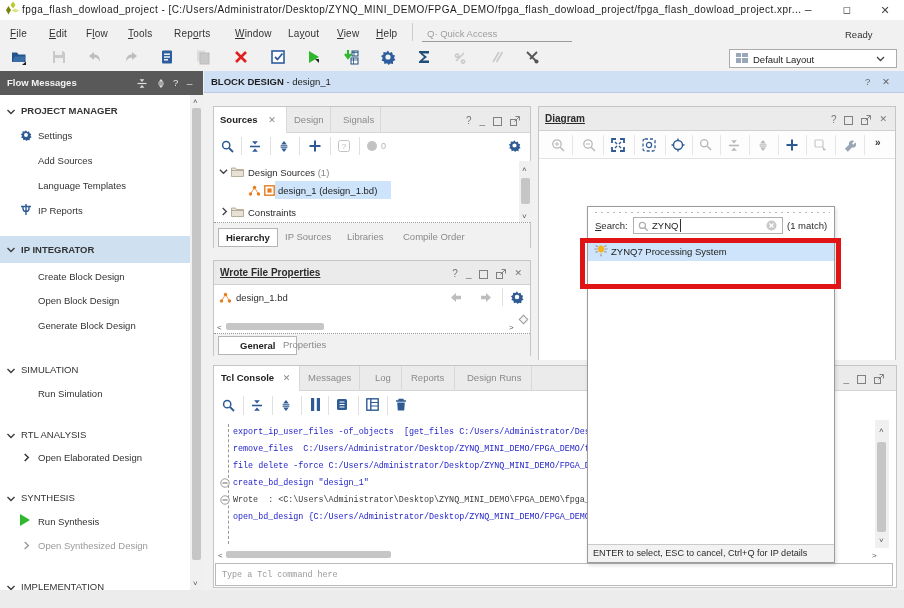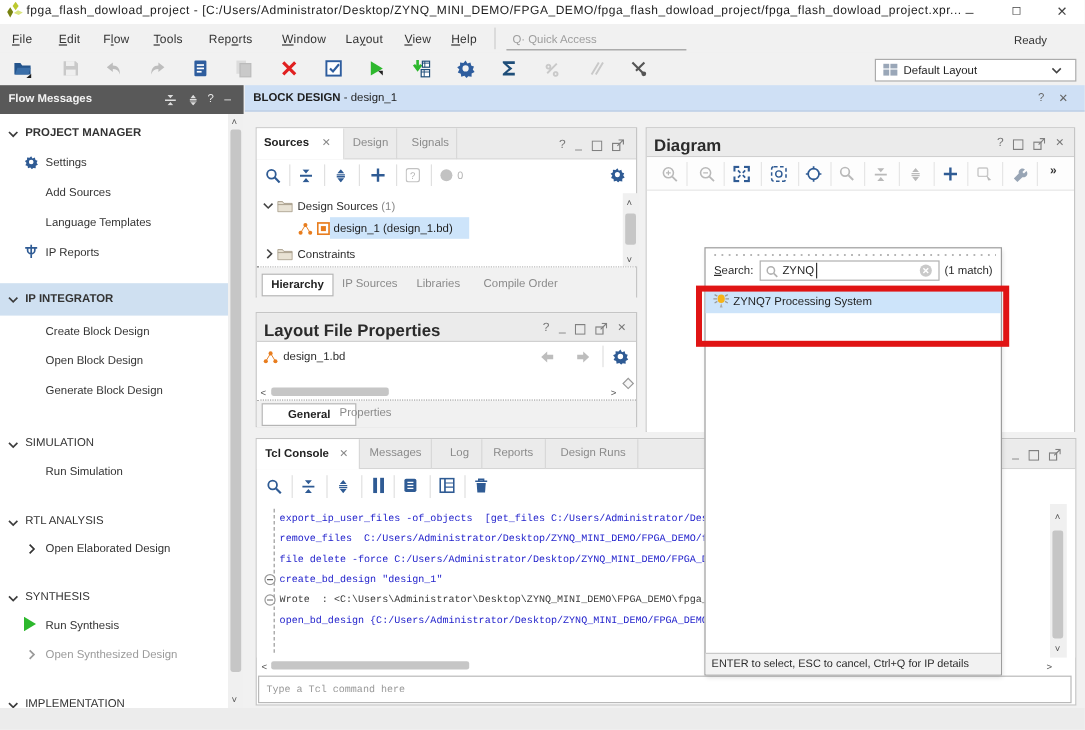--- a/index.html
+++ b/index.html
@@ -5,21 +5,21 @@
 * { margin:0; padding:0; box-sizing:border-box; }
 html,body { width:904px; height:608px; overflow:hidden; font-family:"Liberation Sans",sans-serif; background:#f1f1f1; position:relative; }
 .abs { position:absolute; }
 .tb-icon { position:absolute; width:16px; height:16px; top:49px; }
 svg { display:block; }
 .menu-item { position:absolute; top:28px; font-size:10px; color:#333; letter-spacing:0.2px; }
 .menu-item u { text-decoration:underline; }
 .winbtn { position:absolute; top:0; height:20px; width:30px; color:#444; font-size:11px; text-align:center; line-height:20px; }
 .pnl { position:absolute; background:#fff; border:1px solid #c5c5c5; }
 .phead { position:absolute; left:0; right:0; top:0; height:24px; background:#ebebeb; border-bottom:1px solid #d0d0d0; }
-.phead b { position:absolute; left:6px; top:6px; font-size:14px; color:#2b2b2b; }
+.phead b { position:absolute; left:6px; top:6px; font-size:10px; color:#2b2b2b;text-decoration:underline; }
 .wicons { position:absolute; top:5px; right:4px; display:flex; gap:7px; color:#777; font-size:10px; align-items:center; height:12px; }
 .wicons span.t { margin-top:-2px; }
 .tabbar { position:absolute; left:0; right:0; top:0; height:22px; background:#ebebeb; border-bottom:1px solid #d5d5d5; }
 .tab { position:absolute; top:0; height:22px; font-size:9.5px; color:#8a8a8a; line-height:21px; padding:0 10px; border-right:1px solid #d8d8d8; }
 .tab.active { background:#fff; color:#222; font-weight:bold; border-right:1px solid #d8d8d8; }
 .btab { position:absolute; font-size:9.5px; color:#8a8a8a; }
 .btab.active { border:1px solid #b5b5b5; background:#fff; color:#222; font-weight:bold; }
 .sb { background:#f0f0f0; }
 .sb-thumb { position:absolute; background:#c6c6c6; border-radius:2px; }
 .arr { position:absolute; color:#888; font-size:8px; }
@@ -288,21 +288,21 @@
  <div class="abs arr" style="left:308px;top:105px;color:#555;">˅</div>
  <div class="abs" style="left:0;top:115px;width:100%;height:1px;border-top:1px dotted #9a9a9a;"></div>
  <div class="abs" style="left:0;top:116px;width:100%;height:26px;background:#f1f1f1;"></div>
  <div class="btab active" style="left:4px;top:121px;padding:3px 7px;">Hierarchy</div>
  <div class="btab" style="left:71px;top:124px;">IP Sources</div>
  <div class="btab" style="left:133px;top:124px;">Libraries</div>
  <div class="btab" style="left:189px;top:124px;">Compile Order</div>
 </div>
 <div class="pnl" style="left:213px;top:260px;width:318px;height:96px;">
  <div class="phead">
-      <b>Layout File Properties</b>
+      <b>Wrote File Properties</b>
   <div class="wicons" style="right:8px;top:7px;gap:8px;">
         <span class="t">?</span>
         <span class="t">_</span>
         <svg width="9" height="9" viewBox="0 0 9 9">
           <rect x="0.5" y="0.5" width="8" height="8" fill="none" stroke="#808080"></rect>
         </svg>
         <svg width="10" height="10" viewBox="0 0 10 10">
           <rect x="0.5" y="3.5" width="6" height="6" fill="none" stroke="#808080"></rect>
           <path d="M4.5 5.5 L9 1 M5.5 0.5 h4 v4" stroke="#808080" fill="none"></path>
         </svg>

